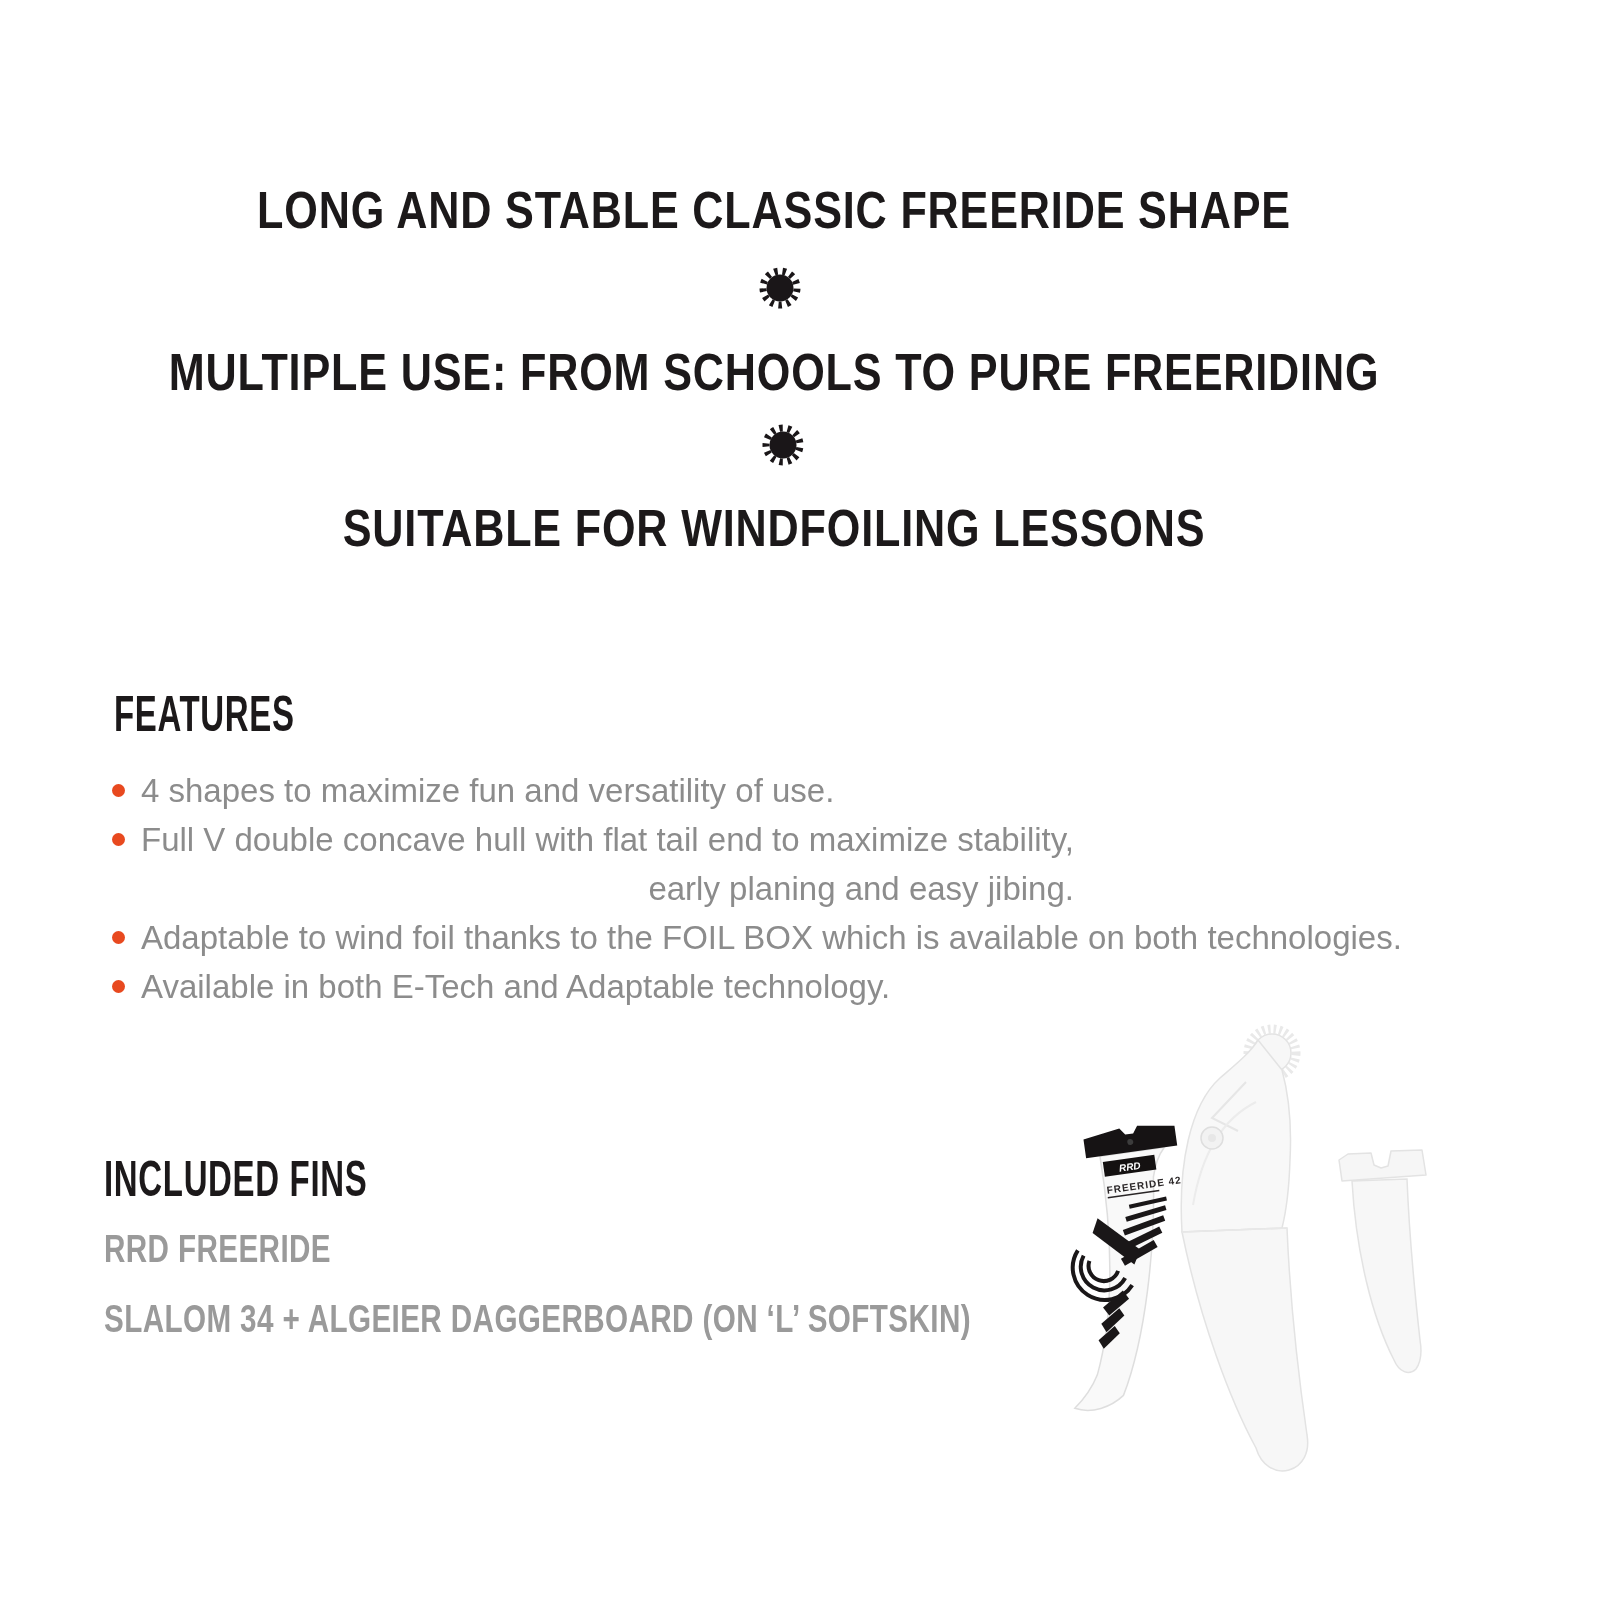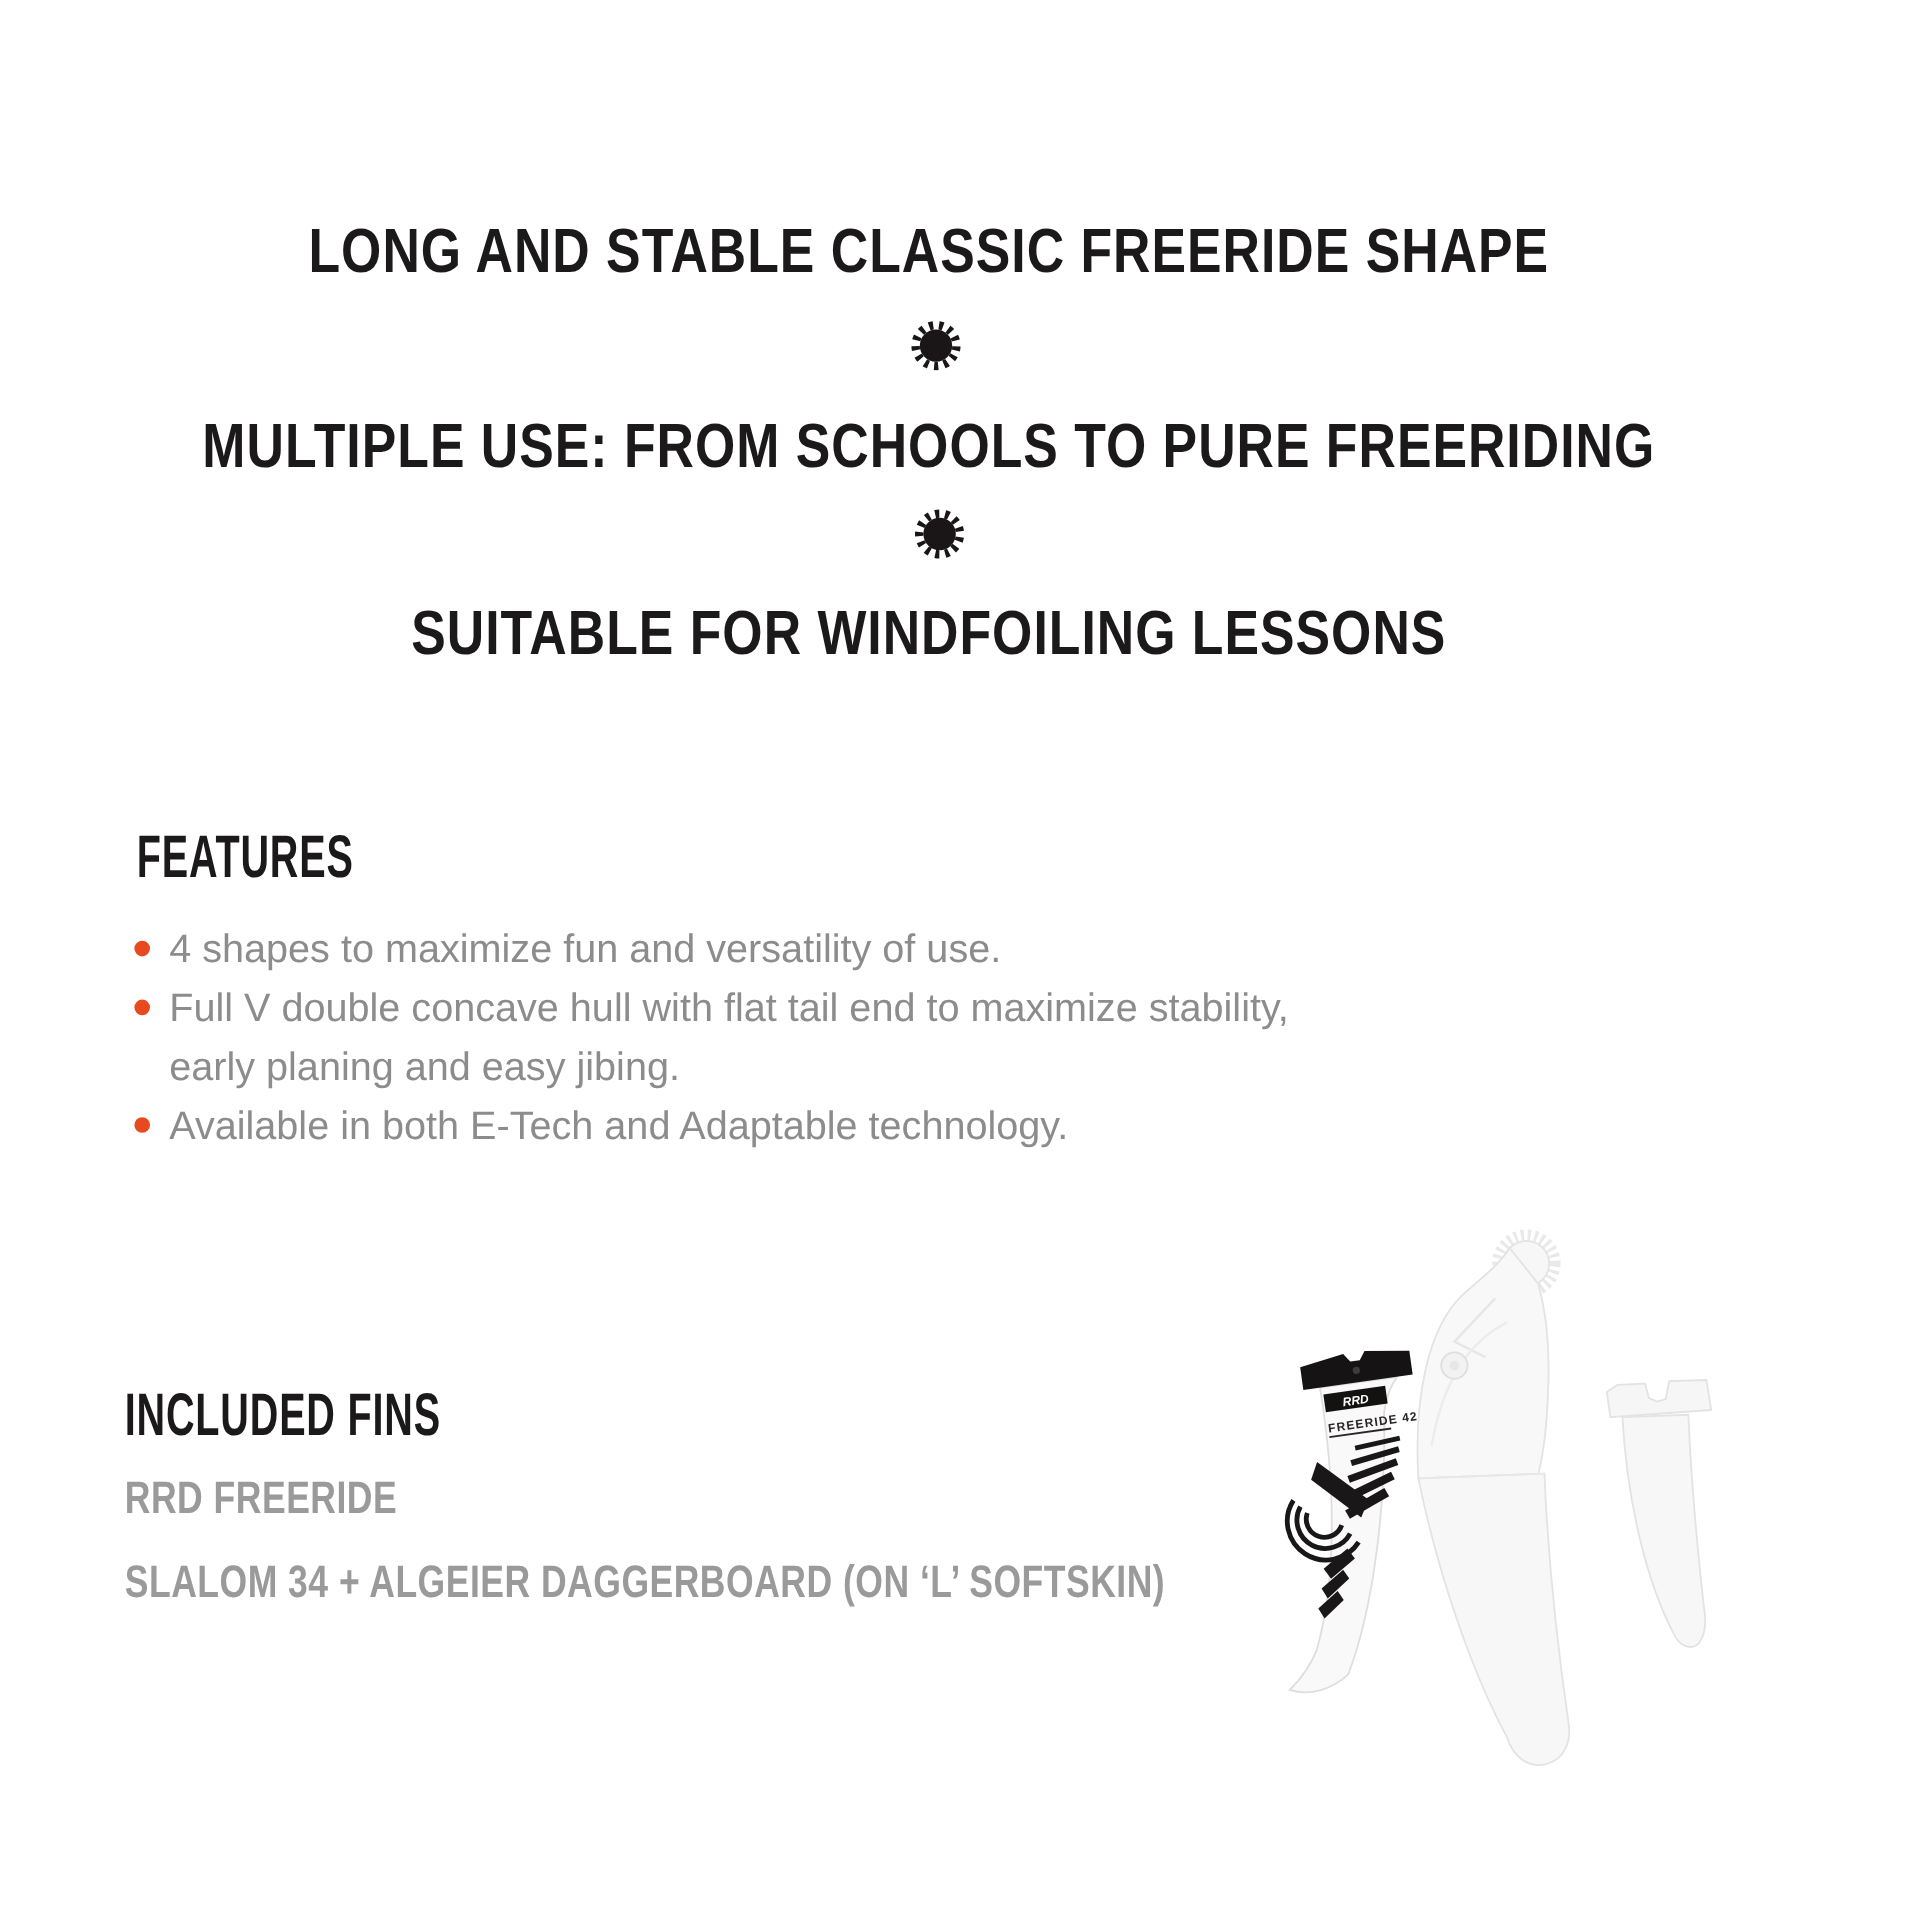--- a/index.html
+++ b/index.html
@@ -33,21 +33,21 @@
     margin:0;padding:0;list-style:none;
   }
   .features-list li{
     display:flex;align-items:flex-start;
     font-size:33px;line-height:49px;color:var(--body-text,#8c8c8c);
   }
   .features-list .dot{
     flex:none;width:13px;height:13px;border-radius:50%;
     background:var(--bullet,#e8491f);margin-top:18px;margin-right:16px;
   }
-  .feature-text{white-space:pre-line;}
+  .feature-text{white-space:pre-line;text-align:right;}
   .muted-caps{
     position:absolute;margin:0;font-size:38px;font-weight:700;line-height:1;
     color:var(--muted-caps,#9a9a9a);letter-spacing:0.5px;
     transform:scaleX(0.78);transform-origin:left center;white-space:nowrap;
   }
   #fin-line1{left:104px;top:1230px;}
   #fin-line2{left:104px;top:1300px;}
   #fins-photo{position:absolute;left:1030px;top:1000px;width:420px;height:500px;}
 </style>
 </head>
@@ -77,20 +77,24 @@
 
 <ul class="features-list">
   <li>
     <span class="dot"></span>
     <span class="feature-text">4 shapes to maximize fun and versatility of use.</span>
   </li>
   <li>
     <span class="dot"></span>
     <span class="feature-text">Full V double concave hull with flat tail end to maximize stability,
 early planing and easy jibing.</span>
+  </li>
+  <li>
+    <span class="dot"></span>
+    <span class="feature-text">Adaptable to wind foil thanks to the FOIL BOX which is available on both technologies.</span>
   </li>
   <li>
     <span class="dot"></span>
     <span class="feature-text">Available in both E-Tech and Adaptable technology.</span>
   </li>
 </ul>
 
 <h2 class="section-title" id="included-title">INCLUDED FINS</h2>
 <p class="muted-caps" id="fin-line1">RRD FREERIDE</p>
 <p class="muted-caps" id="fin-line2">SLALOM 34 + ALGEIER DAGGERBOARD (ON ‘L’ SOFTSKIN)</p>

